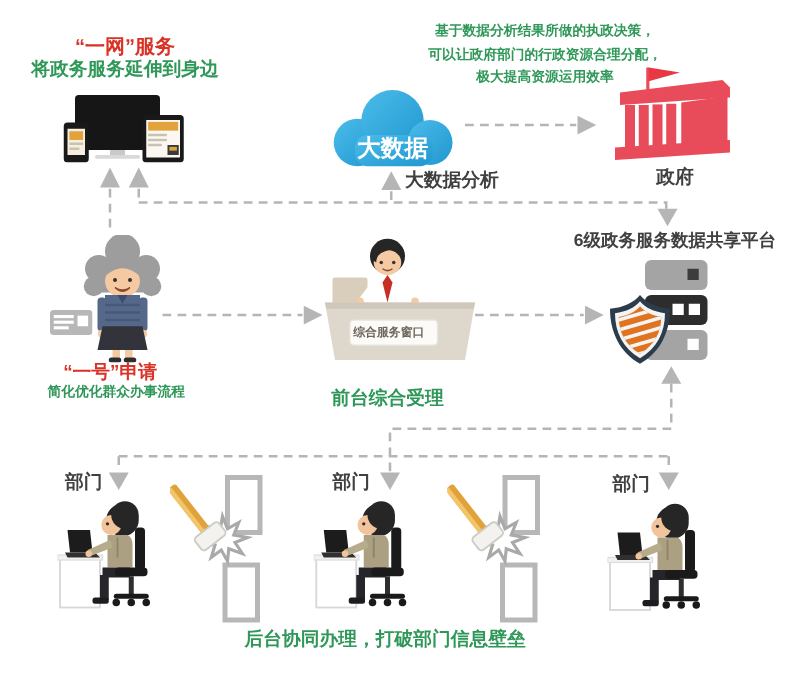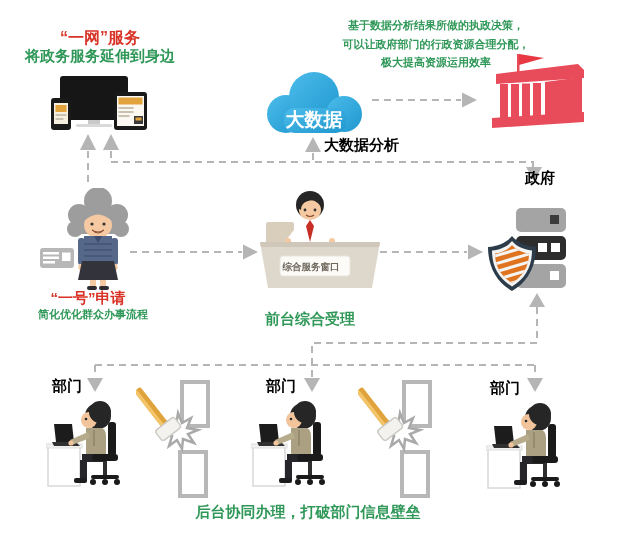--- a/index.html
+++ b/index.html
@@ -2,21 +2,21 @@
 <html><head>
 <meta charset="utf-8">
 <style>
   html,body{margin:0;padding:0;background:#fff;}
   #canvas{position:relative;width:640px;height:538px;background:#ffffff;overflow:hidden;
           font-family:"Liberation Sans","DejaVu Sans",sans-serif;}
   .abs{position:absolute;}
   .txt{font-weight:bold;line-height:1.2;}
   .red{color:#d93327;}
   .green{color:#2f9858;}
-  .dark{color:#000000;}
+  .dark{color:#404040;}
   .ctr{text-align:center;}
   svg{display:block;}
 </style>
 </head>
 <body>
 
 <div id="canvas">
 
   <svg class="abs" style="left:0;top:0;" width="640" height="538" viewBox="0 0 640 538">
     <g stroke="#b5b5b5" stroke-width="2" fill="none" stroke-dasharray="7,5">
@@ -109,22 +109,23 @@
         <polygon points="4,24 86,14 92,20 92,28 4,34"></polygon>
         <rect x="8" y="34" width="8" height="34"></rect>
         <rect x="19" y="34" width="8" height="34"></rect>
         <rect x="30" y="33.5" width="8" height="34.5"></rect>
         <rect x="41" y="33" width="8" height="35"></rect>
         <polygon points="53,32 90,27 90,64 53,68"></polygon>
         <polygon points="0,68 92,62 92,72 0,78"></polygon>
       </g>
     </svg>
   </div>
-  <div class="abs txt dark ctr" style="left:505px;top:133px;width:70px;font-size:15px;margin-top:36px;">政府</div>
-
+  <div class="abs txt dark ctr" style="left:505px;top:133px;width:70px;font-size:15px;">政府</div>
+
+  <div class="abs txt dark ctr" style="left:442px;top:184px;width:196px;font-size:14px;">6级政务服务数据共享平台</div>
 
   <div class="abs" style="left:486px;top:206px;">
     <svg width="84" height="92" viewBox="0 0 84 92">
       <g>
         <rect x="30" y="2" width="50" height="24" rx="5" fill="#a4a4a4"></rect>
         <rect x="64" y="9" width="9" height="9" fill="#3c3c3c"></rect>
         <rect x="30" y="30" width="50" height="24" rx="5" fill="#2d2d2d"></rect>
         <rect x="52" y="37" width="9" height="9" fill="#ffffff"></rect>
         <rect x="65" y="37" width="9" height="9" fill="#ffffff"></rect>
         <rect x="30" y="58" width="50" height="24" rx="5" fill="#a4a4a4"></rect>

